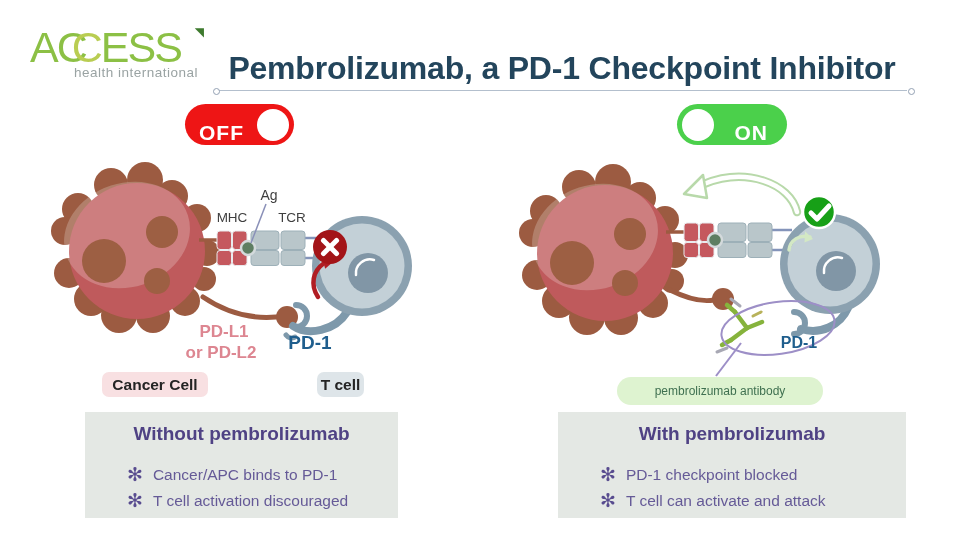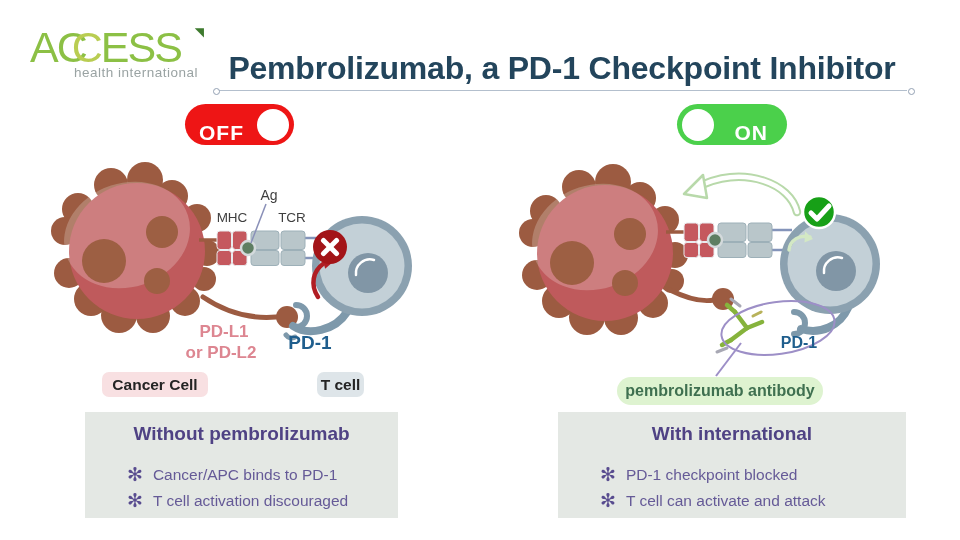--- a/index.html
+++ b/index.html
@@ -32,21 +32,21 @@
   
   .diagram{position:absolute;left:0;top:0;}
   .diagram text{font-family:"Liberation Sans", sans-serif;}
 
   
   .badge{position:absolute;display:flex;align-items:center;justify-content:center;
          border-radius:7px;font-weight:700;font-size:15.5px;color:#242424;}
   .badge-cancer{left:102px;top:372px;width:106px;height:25px;background:#f8e0e2;}
   .badge-tcell{left:317px;top:372px;width:47px;height:25px;background:#dee5e9;}
   .badge-pembro{left:617px;top:377px;width:206px;height:28px;background:#def3d0;
-                border-radius:14px;color:#3f7050;font-weight:700;font-size:16px;}
+                border-radius:14px;color:#3f7050;font-weight:400;font-size:12px;}
 
   
   .info{position:absolute;top:412px;height:106px;background:#e4e8e4;box-sizing:border-box;}
   .info-left{left:85px;width:313px;}
   .info-right{left:558px;width:348px;}
   .info h3{margin:11px 0 20px;text-align:center;font-size:19px;color:#4f4284;font-weight:700;}
   .bullet{display:flex;align-items:center;gap:10px;margin:7px 0 0 42px;color:#655a97;font-size:15.5px;}
   .bullet .star{color:#584c8f;font-size:19px;line-height:1;}
 </style>
 </head>
@@ -221,21 +221,21 @@
       <span class="star">✻</span>
       <span>Cancer/APC binds to PD-1</span>
     </div>
     <div class="bullet">
       <span class="star">✻</span>
       <span>T cell activation discouraged</span>
     </div>
   </div>
 
   <div class="info info-right">
-    <h3>With international</h3>
+    <h3>With pembrolizumab</h3>
     <div class="bullet">
       <span class="star">✻</span>
       <span>PD-1 checkpoint blocked</span>
     </div>
     <div class="bullet">
       <span class="star">✻</span>
       <span>T cell can activate and attack</span>
     </div>
   </div>
 

